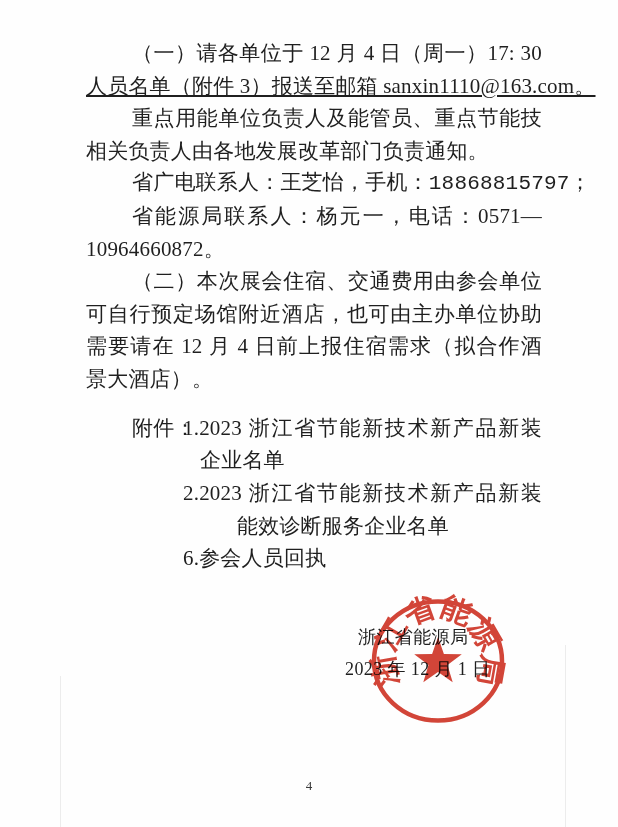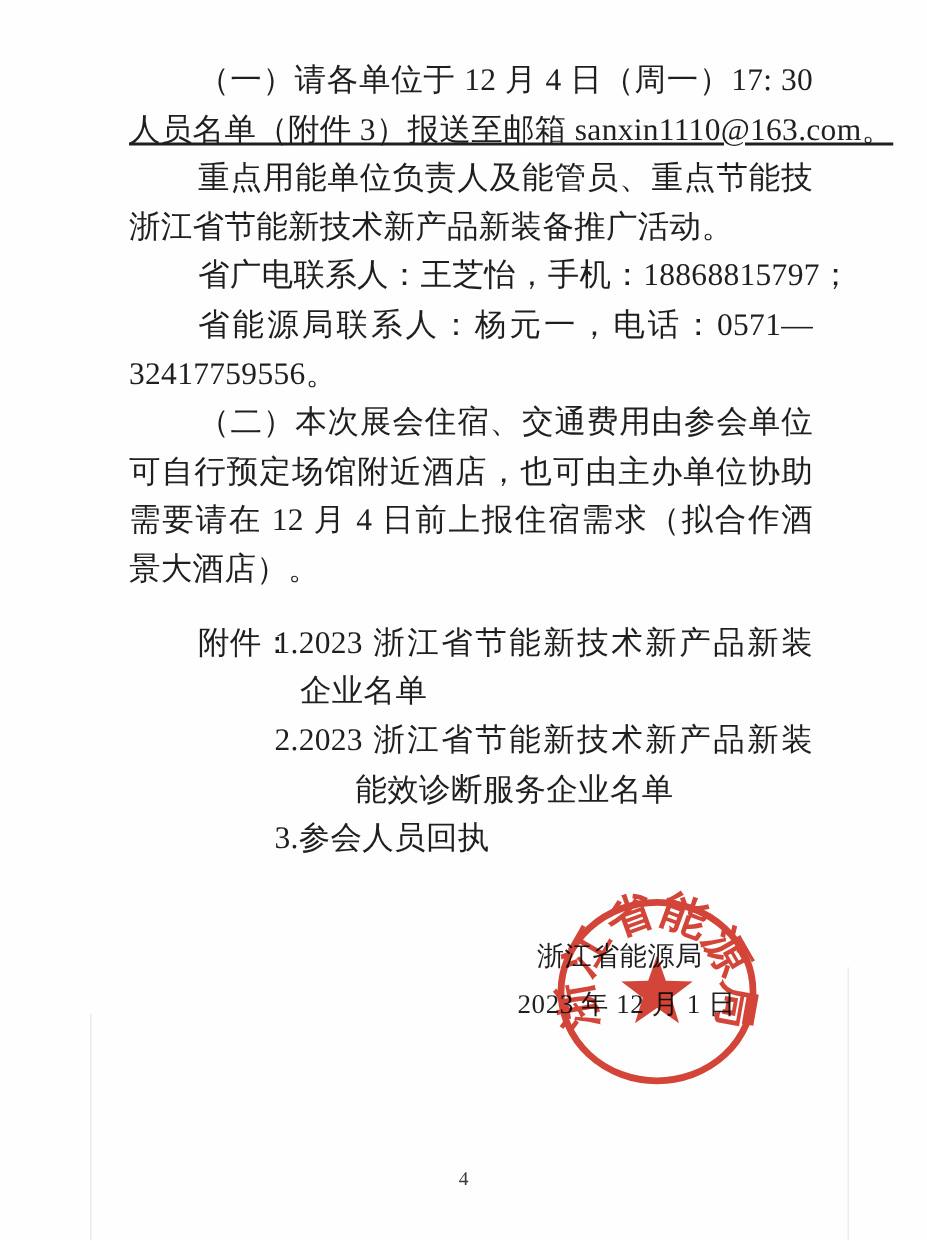--- a/index.html
+++ b/index.html
@@ -14,21 +14,21 @@
   }
   .just{
     white-space:normal;text-align:justify;text-align-last:justify;
     height:33px;overflow:hidden;
   }
   
   .bl0{top:37px;left:132px;width:410px;}
   .bl1{top:70px;left:86px;text-decoration:underline;}
   .bl2{top:102px;left:132px;width:410px;}
   .bl3{top:135px;left:86px;}
-  .bl4{top:167px;left:132px;}
+  .bl4{top:167px;left:132px;font-family:Liberation Mono, monospace;}
   .bl5{top:200px;left:132px;width:410px;}
   .bl6{top:233px;left:86px;}
   .bl7{top:265px;left:132px;width:410px;}
   .bl8{top:298px;left:86px;width:456px;}
   .bl9{top:330px;left:86px;width:456px;}
   .bl10{top:363px;left:86px;}
   
   .att-label{top:412px;left:132px;}
   .att1a{top:412px;left:183px;width:359px;}
   .att1b{top:444px;left:200px;}
@@ -59,35 +59,35 @@
   .edge-right{left:565px;top:645px;height:182px;}
 </style>
 </head>
 <body>
 
 <div class="page">
 
   <div class="line bl0 just">（一）请各单位于 12 月 4 日（周一）17: 30 前将参会</div>
   <div class="line bl1">人员名单（附件 3）报送至邮箱 sanxin1110@163.com。</div>
   <div class="line bl2 just">重点用能单位负责人及能管员、重点节能技改项目单位</div>
-  <div class="line bl3">浙江省节能新技术新产品新装备推广活动。</div>
+  <div class="line bl3">相关负责人由各地发展改革部门负责通知。</div>
   <div class="line bl4">省广电联系人：王芝怡，手机：18868815797；</div>
   <div class="line bl5 just">省能源局联系人：杨元一，电话：0571—81050551，</div>
-  <div class="line bl6">32417759556。</div>
+  <div class="line bl6">10964660872。</div>
   <div class="line bl7 just">（二）本次展会住宿、交通费用由参会单位自理。住宿</div>
   <div class="line bl8 just">可自行预定场馆附近酒店，也可由主办单位协助预定。如有</div>
   <div class="line bl9 just">需要请在 12 月 4 日前上报住宿需求（拟合作酒店：杭州帝</div>
   <div class="line att-label">附件：</div>
 
   <div class="line bl10">景大酒店）。</div>
   <div class="line att1a just">1.2023 浙江省节能新技术新产品新装备推广活动</div>
   <div class="line att1b">企业名单</div>
   <div class="line att2a just">2.2023 浙江省节能新技术新产品新装备推广活动</div>
   <div class="line att2b">能效诊断服务企业名单</div>
-  <div class="line att3">3.参会人员回执</div>
+  <div class="line att3">6.参会人员回执</div>
 
   <div class="sig sig-agency">浙江省能源局</div>
   <div class="sig sig-date">2023 年 12 月 1 日</div>
 
   <svg class="seal" width="172" height="152" viewBox="0 0 172 152" aria-hidden="true">
     <defs>
       <path id="sealArc" d="M 47.9 99 A 44 44 0 1 1 124.1 99" fill="none"></path>
     </defs>
     <ellipse cx="86" cy="77" rx="64" ry="59.5" fill="none" stroke="#cf3527" stroke-width="4.5"></ellipse>
     <text fill="#cf3527">

